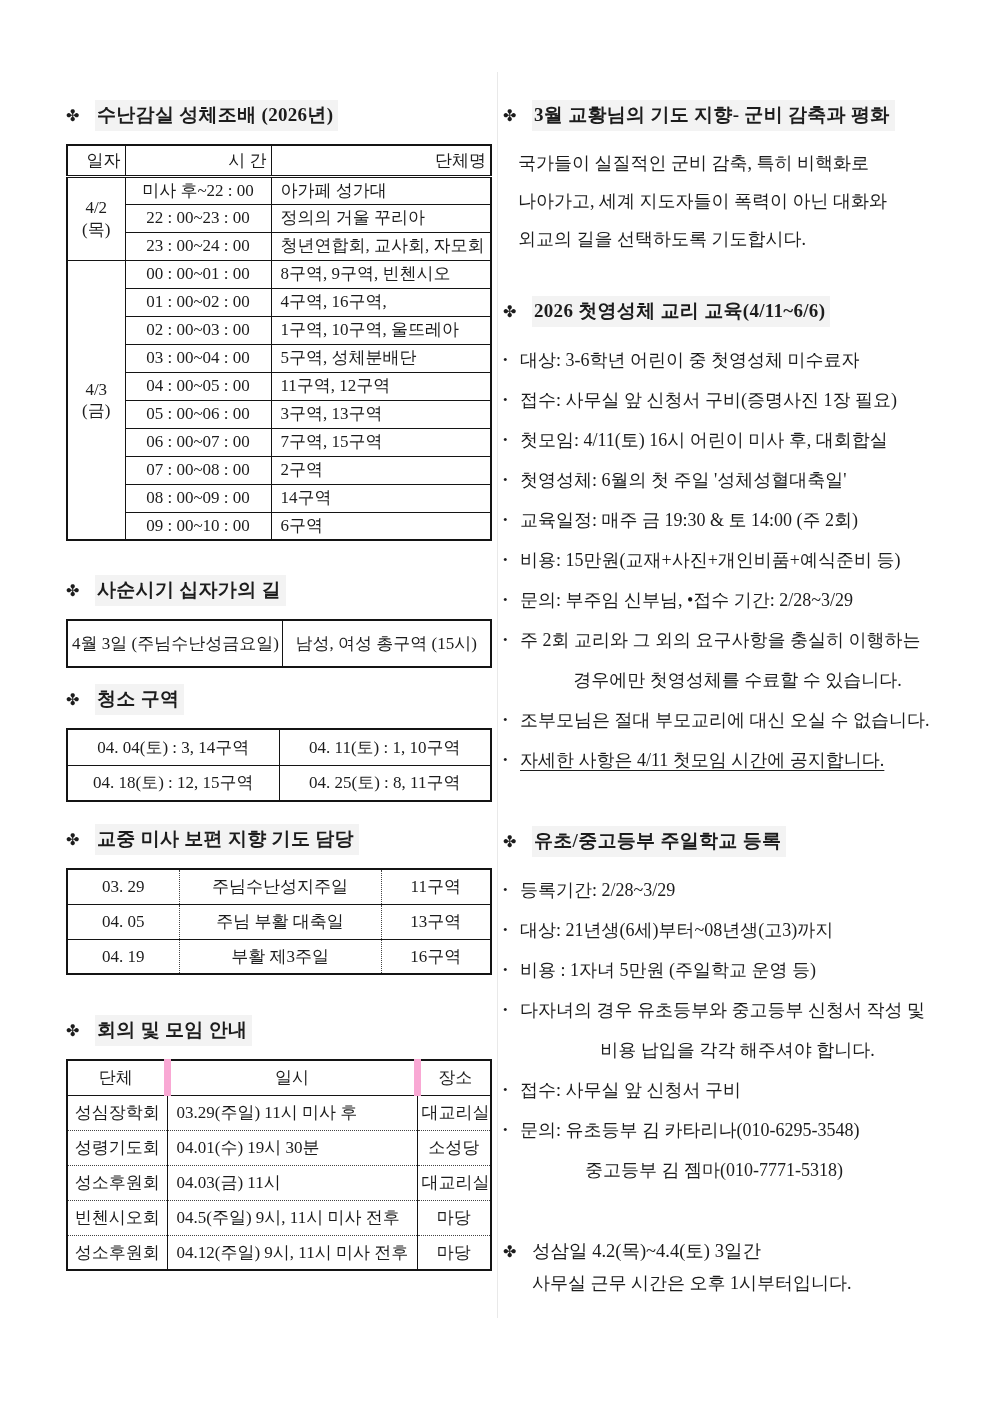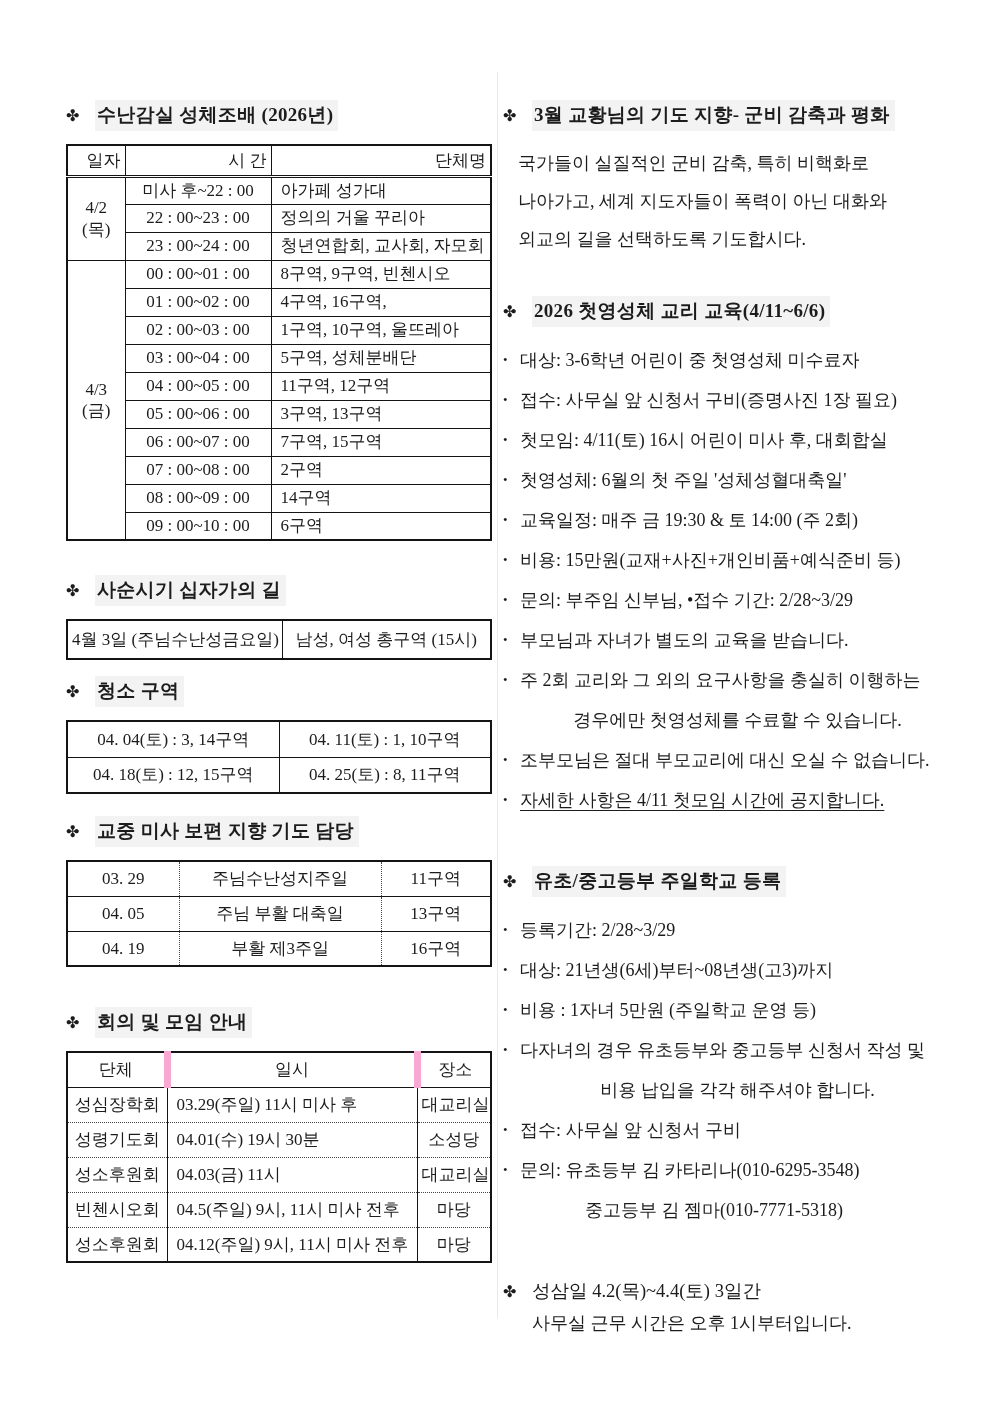--- a/index.html
+++ b/index.html
@@ -22,21 +22,21 @@
   .tbl th { font-weight:400; }
   .tbl td, .tbl th { border:1px solid #141414; text-align:center; padding:0 4px; line-height:1.25; overflow:hidden; white-space:nowrap; }
 
   
   .t-ador th { height:31px; border-bottom:3px double #141414;text-align:right; }
   .t-ador td { height:28px; }
   .t-ador .c-name { text-align:left; padding-left:9px; }
   .t-ador .c-date { font-size:17px; }
 
   
-  .t-sta td { height:39px; }
+  .t-sta td { height:47px; }
   .t-cle td { height:36px; }
 
   
   .t-pra td { height:35px; border:none; border-top:1px solid #141414; }
   .t-pra tr:first-child td { border-top:none; }
   .t-pra td.vdot { border-right:1px dotted #444;margin-top:10px; }
 
   
   .t-mee th { height:35px; border:none; border-right:7px solid #f9a8d4; border-bottom:1px solid #141414; }
   .t-mee th:last-child { border-right:none; }
@@ -281,21 +281,20 @@
           <span class="hl">2026 첫영성체 교리 교육(4/11~6/6)</span>
         </div>
         <div class="items">
           <div class="li"><span class="blt">•</span><span class="txt">대상: 3-6학년 어린이 중 첫영성체 미수료자</span></div>
           <div class="li"><span class="blt">•</span><span class="txt">접수: 사무실 앞 신청서 구비(증명사진 1장 필요)</span></div>
           <div class="li"><span class="blt">•</span><span class="txt">첫모임: 4/11(토) 16시 어린이 미사 후, 대회합실</span></div>
           <div class="li"><span class="blt">•</span><span class="txt">첫영성체: 6월의 첫 주일 '성체성혈대축일'</span></div>
           <div class="li"><span class="blt">•</span><span class="txt">교육일정: 매주 금 19:30 &amp; 토 14:00 (주 2회)</span></div>
           <div class="li"><span class="blt">•</span><span class="txt">비용: 15만원(교재+사진+개인비품+예식준비 등)</span></div>
           <div class="li"><span class="blt">•</span><span class="txt">문의: 부주임 신부님, •접수 기간: 2/28~3/29</span></div>
-          <div class="li"><span class="blt">•</span><span class="txt">부모님과 자녀가 별도의 교육을 받습니다.</span></div>
           <div class="li"><span class="blt">•</span><span class="txt">주 2회 교리와 그 외의 요구사항을 충실히 이행하는</span></div>
           <div class="li cont"><span class="txt">경우에만 첫영성체를 수료할 수 있습니다.</span></div>
           <div class="li"><span class="blt">•</span><span class="txt">조부모님은 절대 부모교리에 대신 오실 수 없습니다.</span></div>
           <div class="li ul"><span class="blt">•</span><span class="txt">자세한 사항은 4/11 첫모임 시간에 공지합니다.</span></div>
         </div>
       </div>
 
       <div class="sec3">
         <div class="sec-title">
           <span class="cross">✤</span>

